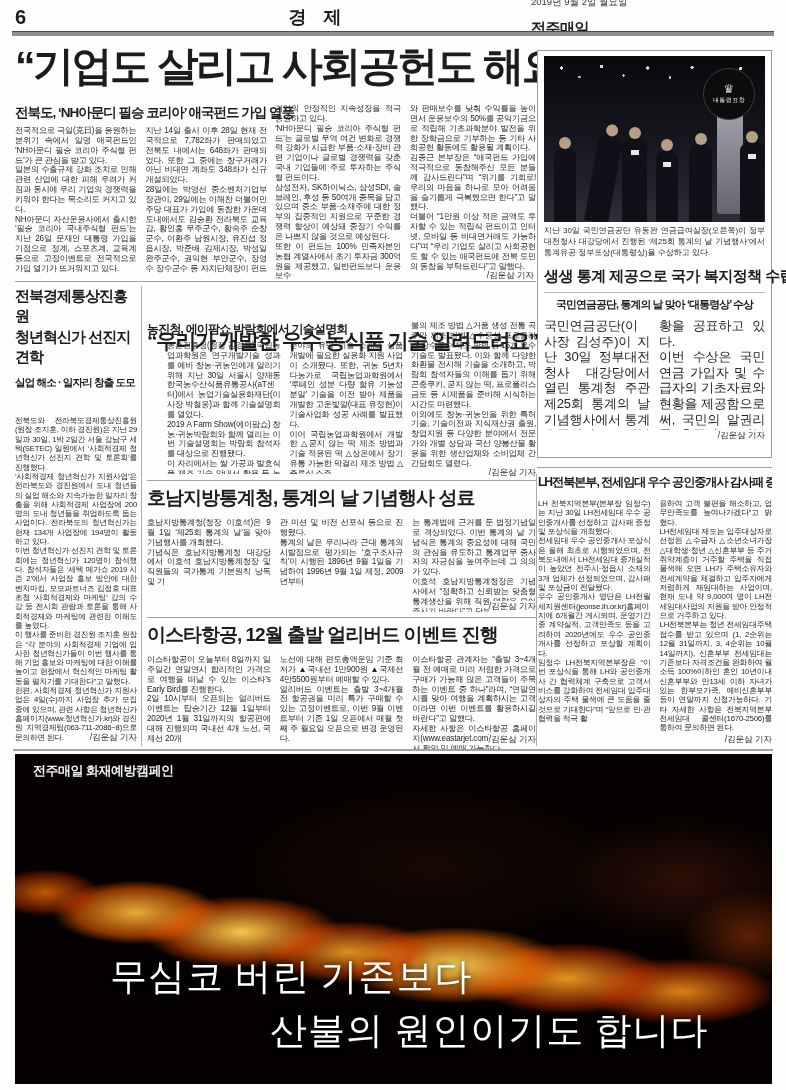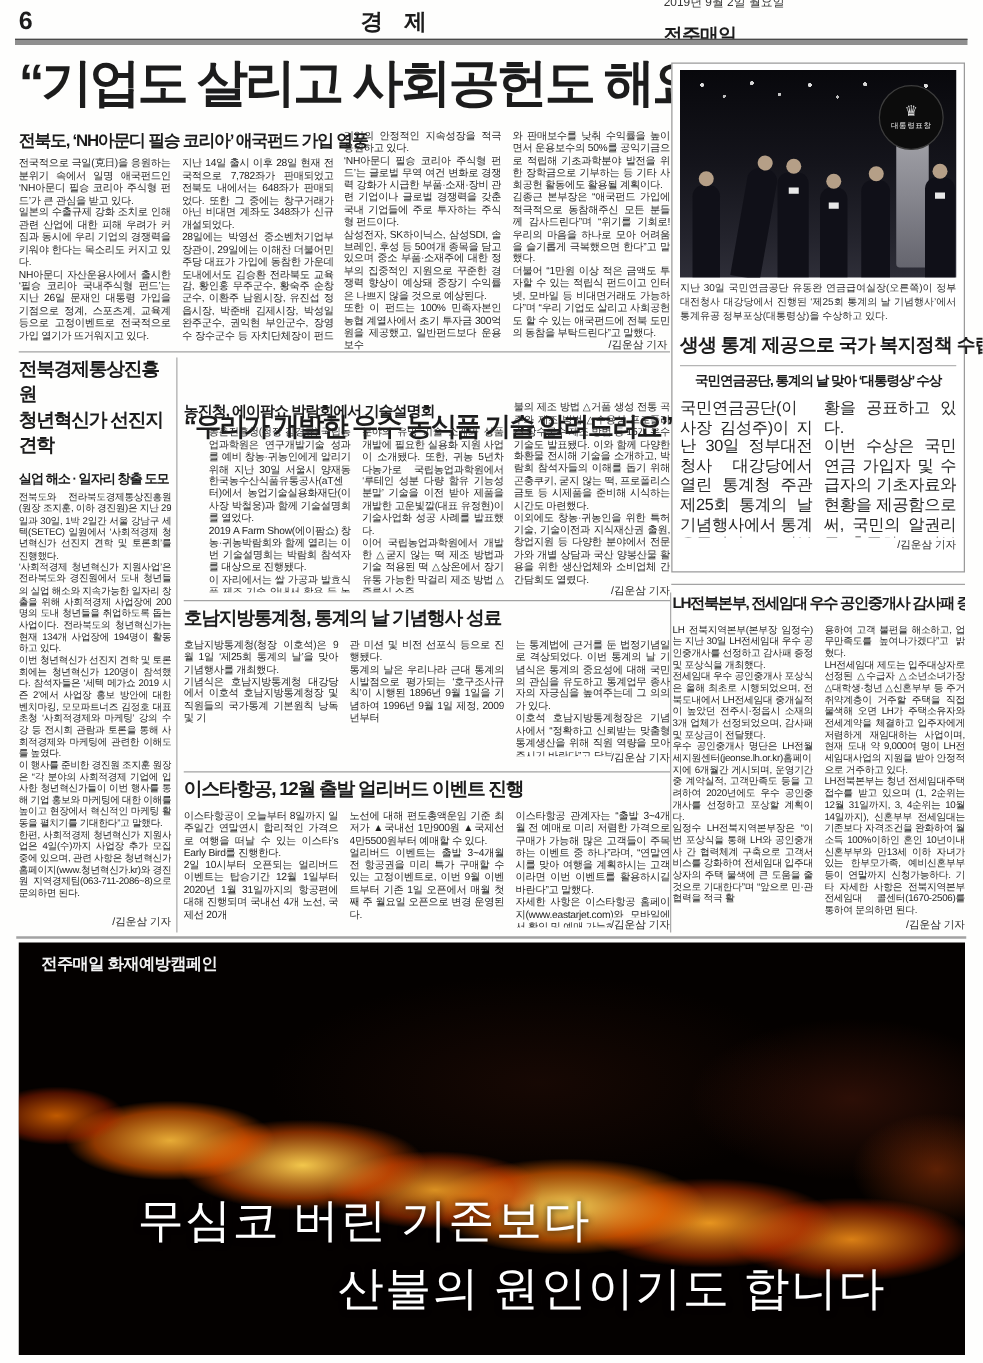--- a/index.html
+++ b/index.html
@@ -58,36 +58,36 @@
   .caption{margin-top:4px;font-size:8px;line-height:1.35;color:#2a2a2a;text-align:justify;height:34px;overflow:hidden;}
   .pension-headline{margin-top:7px;font-size:15px;font-weight:900;letter-spacing:-0.5px;text-align:center;white-space:nowrap;}
   .pension-div{height:1px;background:#b5b5b5;margin:6px 0 5px;}
   .pension-subhead{font-size:10.8px;font-weight:800;text-align:center;letter-spacing:-0.8px;white-space:nowrap;}
   .pension-body{margin-top:6px;height:112px;}
   .pension-body .col{font-size:13px;}
   
   .youth{position:absolute;left:15px;top:286px;width:122px;height:460px;}
   .youth-headline{font-size:15px;font-weight:900;letter-spacing:-1px;line-height:1.35;}
   .youth-subhead{font-size:10.5px;font-weight:800;letter-spacing:-0.8px;margin-top:9px;white-space:nowrap;}
-  .youth-body{margin-top:3px;height:372px;overflow:hidden;font-size:7.7px;line-height:1.21;}
+  .youth-body{margin-top:26px;height:372px;overflow:hidden;font-size:7.7px;line-height:1.21;}
   .youth-byline{position:absolute;right:0;bottom:2px;}
   
   .agri{position:absolute;left:147px;top:287px;width:389px;height:191px;}
   .agri-headline{font-size:21px;font-weight:900;letter-spacing:-1.5px;text-align:center;white-space:nowrap;margin-top:40px;}
   .agri-body{position:absolute;left:0;top:34px;right:0;bottom:0;}
   .agri-left{position:absolute;left:0;top:0;width:256px;height:157px;}
   .agri-subhead{font-size:12px;font-weight:800;letter-spacing:-0.8px;height:20px;white-space:nowrap;}
   .agri-left .cols{height:133px;margin-left:20px;}
   .agri-col3{position:absolute;left:264px;top:0;width:125px;height:157px;overflow:hidden;}
   .agri-byline{position:absolute;right:0;bottom:-1px;background:#fefefd;}
   
   .sec3{position:absolute;left:147px;width:389px;}
   .stats{top:485px;height:128px;}
   .eastar{top:622px;height:124px;}
-  .sec3-headline{font-size:15px;font-weight:900;letter-spacing:-1px;white-space:nowrap;}
+  .sec3-headline{font-size:19px;font-weight:900;letter-spacing:-1px;white-space:nowrap;}
   .sec3 .cols{margin-top:7px;height:94px;}
   .sec3-byline{position:absolute;right:0;bottom:0;background:#fefefd;}
   
   .lh{position:absolute;left:538px;top:474px;width:234px;height:272px;}
   .lh-headline{font-size:12.2px;font-weight:900;letter-spacing:-1.1px;white-space:nowrap;overflow:hidden;}
   .lh-cols{margin-top:8px;height:238px;}
   .lh-cols .col{font-size:7.8px;}
   .lh-byline{position:absolute;right:0;bottom:0;background:#fefefd;}
   
   .campaign{position:absolute;left:15px;top:754px;width:757px;height:330px;background:

